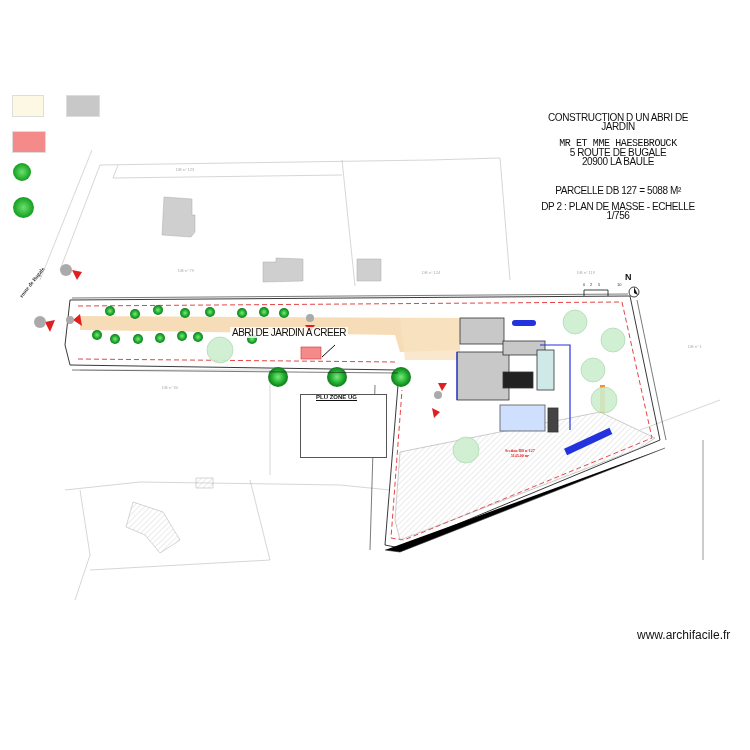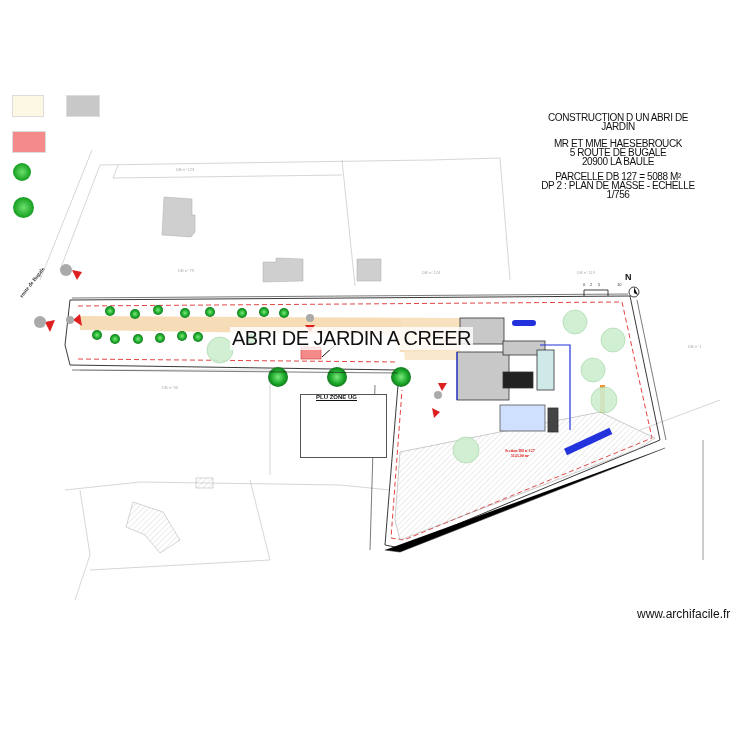--- a/index.html
+++ b/index.html
@@ -2,24 +2,24 @@
 <html><head>
 <meta charset="utf-8">
 <style>
   html, body { margin: 0; padding: 0; background: #ffffff; }
   body { width: 750px; height: 750px; position: relative; overflow: hidden; font-family: "Liberation Sans", sans-serif; }
   .abs { position: absolute; }
   svg.plan { position: absolute; left: 0; top: 0; width: 750px; height: 750px; }
   .legend-box { position: absolute; border: 1px solid #ddd; font-size: 2px; color: #333; display: flex; align-items: center; justify-content: center; text-align: center; line-height: 2.5px; }
   .titleblock { position: absolute; left: 533px; top: 108px; width: 170px; height: 80px; background: #fff; text-align: center; color: #111; letter-spacing: -0.4px; }
   .titleblock .l { font-size: 10px; line-height: 9px; }
-  .big-label { position: absolute; left: 230px; top: 327px; font-size: 20px; color: #111; background: rgba(255,255,255,0.8); letter-spacing: -0.5px; padding: 0 2px; white-space: nowrap; }
+  .big-label { position: absolute; left: 230px; top: 327px; font-size: 10px; color: #111; background: rgba(255,255,255,0.8); letter-spacing: -0.5px; padding: 0 2px; white-space: nowrap; }
   .plu { position: absolute; left: 300px; top: 394px; width: 85px; height: 62px; background: #fff; border: 1px solid #555; font-size: 2.5px; }
   .plu-title { position: absolute; left: 316px; top: 394px; font-size: 6px; font-weight: bold; text-decoration: underline; color: #111; }
-  .watermark { position: absolute; left: 637px; top: 607px; font-size: 12px; color: #111; }
+  .watermark { position: absolute; left: 637px; top: 628px; font-size: 12px; color: #111; }
   .parcel { position: absolute; font-size: 4px; color: #aaa; white-space: nowrap; }
   .road { position: absolute; left: 18px; top: 295px; font-size: 5.5px; font-family: "Liberation Serif", serif; color: #333; transform: rotate(-52deg); transform-origin: left top; white-space: nowrap; font-weight: bold; }
   .north { position: absolute; left: 625px; top: 272px; font-size: 9px; font-weight: bold; color: #111; }
   .scale-txt { position: absolute; top: 282px; font-size: 4px; color: #333; }
   .section-txt { position: absolute; left: 505px; top: 448px; font-size: 4px; color: #d22; text-align: center; line-height: 5px; font-family: "Liberation Serif", serif; font-weight: bold; }
 </style>
 </head>
 <body>
 
 <div class="legend-box" style="left:12px;top:95px;width:30px;height:20px;background:#fdf8e4;"></div>
@@ -176,20 +176,20 @@
 </div>
 
 <div class="north">N</div>
 <div class="scale-txt" style="left:583px;">0</div>
 <div class="scale-txt" style="left:590px;">2</div>
 <div class="scale-txt" style="left:598px;">5</div>
 <div class="scale-txt" style="left:617px;">10</div>
 
 <div class="titleblock">
   <div class="l" style="margin-top:5px;">CONSTRUCTION D UN ABRI DE JARDIN</div>
-  <div class="l" style="margin-top:8px;">MR ET MME HAESEBROUCK</div>
+  <div class="l" style="margin-top:8px;font-family:Liberation Mono, monospace;">MR ET MME HAESEBROUCK</div>
   <div class="l">5 ROUTE DE BUGALE</div>
   <div class="l">20900 LA BAULE</div>
-  <div class="l" style="margin-top:6px;">PARCELLE DB 127 = 5088 M²</div>
-  <div class="l" style="">DP 2 : PLAN DE MASSE - ECHELLE 1/756</div>
+  <div class="l" style="margin-top:20px;">PARCELLE DB 127 = 5088 M²</div>
+  <div class="l" style="margin-top:7px;">DP 2 : PLAN DE MASSE - ECHELLE 1/756</div>
 </div>
 
 <div class="watermark">www.archifacile.fr</div>
 
 </body></html>

